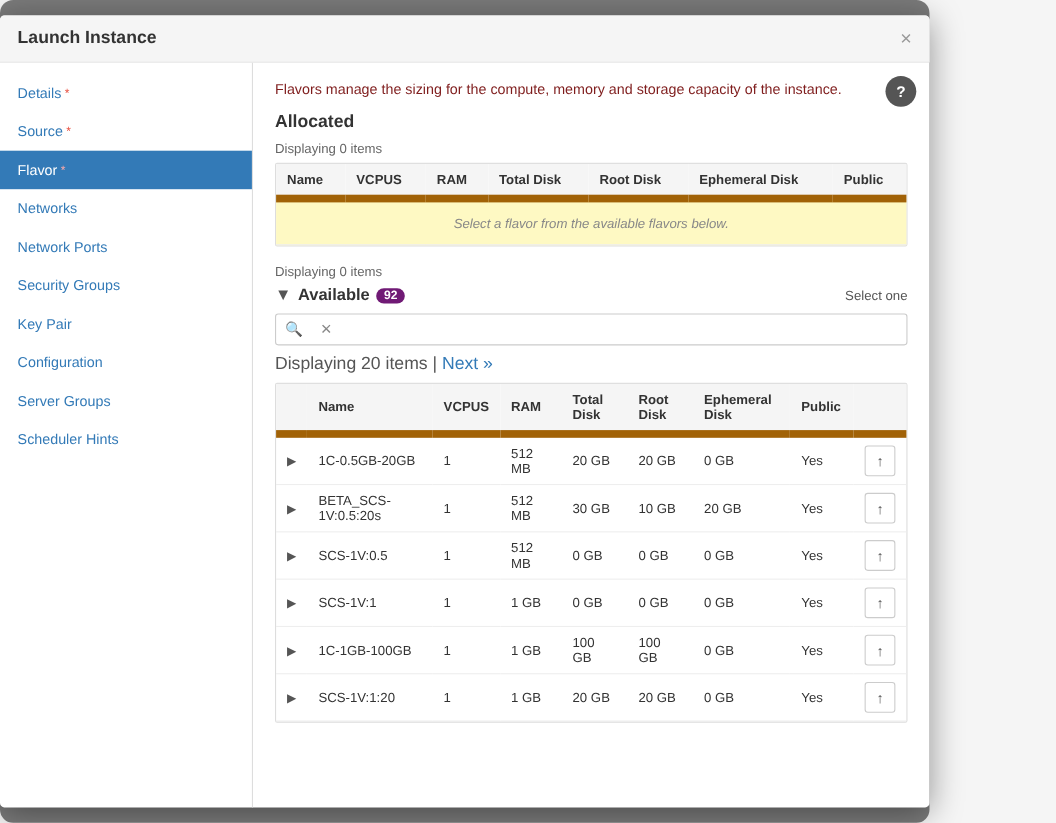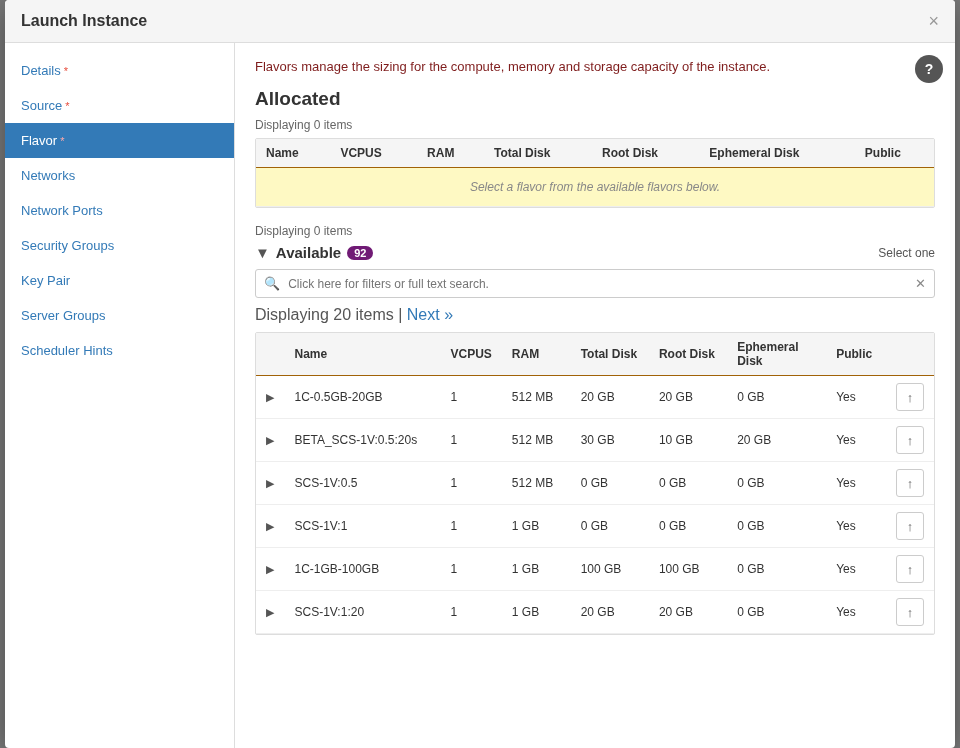--- a/index.html
+++ b/index.html
@@ -1,21 +1,21 @@
 <!DOCTYPE html>
 <html><head>
   <meta charset="utf-8">
   <style>
     * { box-sizing: border-box; margin: 0; padding: 0; }
     body { font-family: Arial, Helvetica, sans-serif; font-size: 13px; background: #f5f5f5; }
 
     .modal-overlay {
-      position: fixed; top: 0; left: 0; width: 960px; height: 748px;
+      position: fixed; top: 0; left: 0; width: 845px; height: 748px;
       background: rgba(0,0,0,0.5);
-      display: flex; justify-content: center;
+      display: flex; align-items: center; justify-content: center; border-radius: 12px;
     }
 
     .modal {
       background: #fff;
       width: 950px;
       min-height: 720px;
       border-radius: 4px;
       box-shadow: 0 5px 30px rgba(0,0,0,0.4);
       display: flex;
       flex-direction: column;
@@ -111,21 +111,21 @@
     }
 
     .desc-text {
       font-size: 13px;
       color: #7f1d1d;
       margin-bottom: 14px;
       padding-right: 40px;
     }
 
     .section-title {
-      font-size: 19px;
+      font-size: 16px;
       font-weight: bold;
       color: #333;
       margin-bottom: 8px;
     }
 
     .sub-info {
       font-size: 12px;
       color: #666;
       margin-bottom: 6px;
     }
@@ -138,21 +138,21 @@
     }
 
     table {
       width: 100%;
       border-collapse: collapse;
       font-size: 12px;
     }
 
     thead th {
       background: #f5f5f5;
-      border-bottom: 1px solid #a16207;
+      border-bottom: 7px solid #a16207;
       padding: 7px 10px;
       text-align: left;
       font-weight: bold;
       color: #333;
     }
 
     tbody td {
       padding: 7px 10px;
       border-bottom: 1px solid #eee;
       color: #333;
@@ -315,20 +315,23 @@
             <span>Networks</span>
           </div>
           <div class="sidebar-item">
             <span>Network Ports</span>
           </div>
           <div class="sidebar-item">
             <span>Security Groups</span>
           </div>
           <div class="sidebar-item">
             <span>Key Pair</span>
+          </div>
+          <div class="sidebar-item">
+            <span>Configuration</span>
           </div>
           <div class="sidebar-item">
             <span>Server Groups</span>
           </div>
           <div class="sidebar-item">
             <span>Scheduler Hints</span>
           </div>
         </div>
 
       <div class="main-content">
@@ -368,21 +371,20 @@
           <div class="available-title">
             <span class="chevron">▼</span>
             <span>Available</span>
             <span class="badge">92</span>
           </div>
           <span class="select-one-btn">Select one</span>
         </div>
 
         <div class="search-bar">
           <span class="search-icon">🔍</span>
-          <input class="search-input" type="text" placeholder="Click here for filters or full text search." style="">
           <span class="search-clear">✕</span>
         </div>
 
         <div class="displaying-info">
           <span>Displaying 20 items |</span>
           <a>Next »</a>
         </div>
 
         <div class="avail-table-wrap">
           <table>

